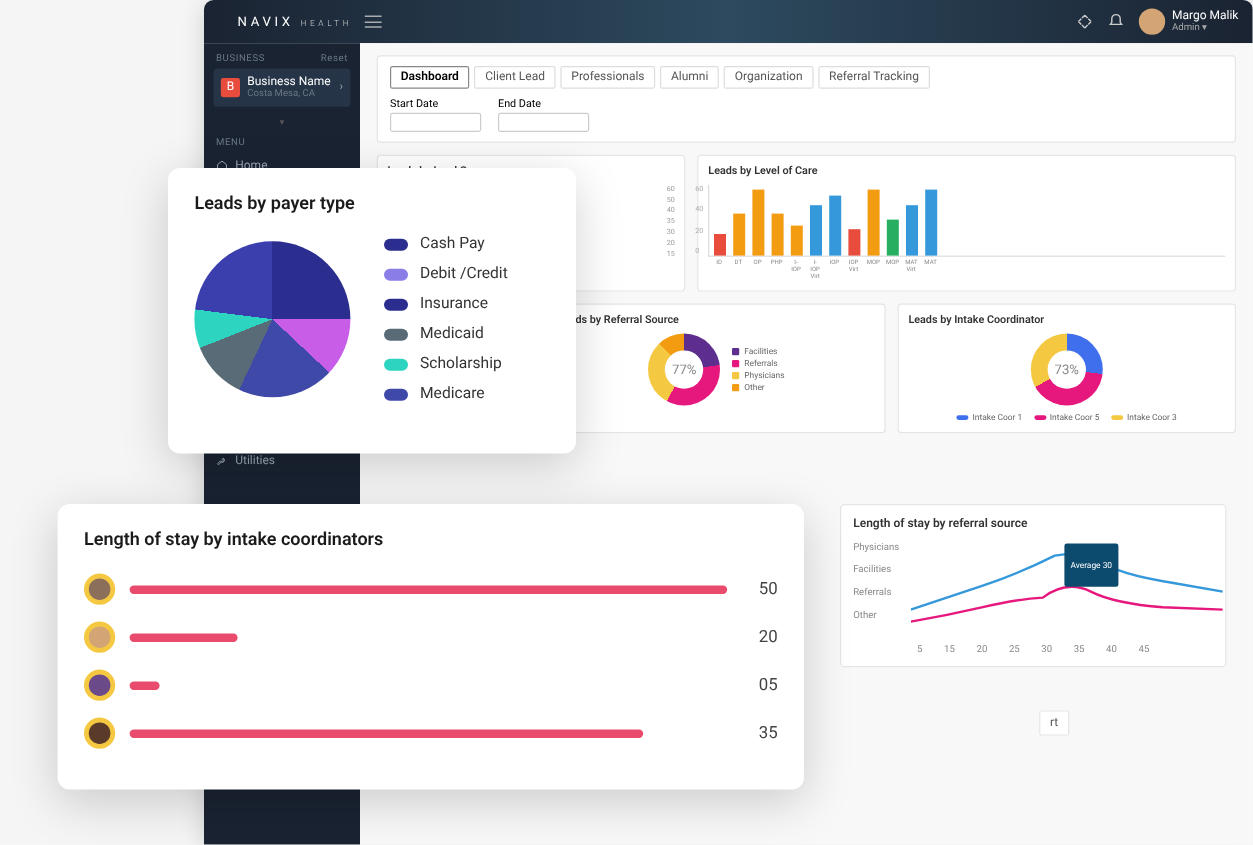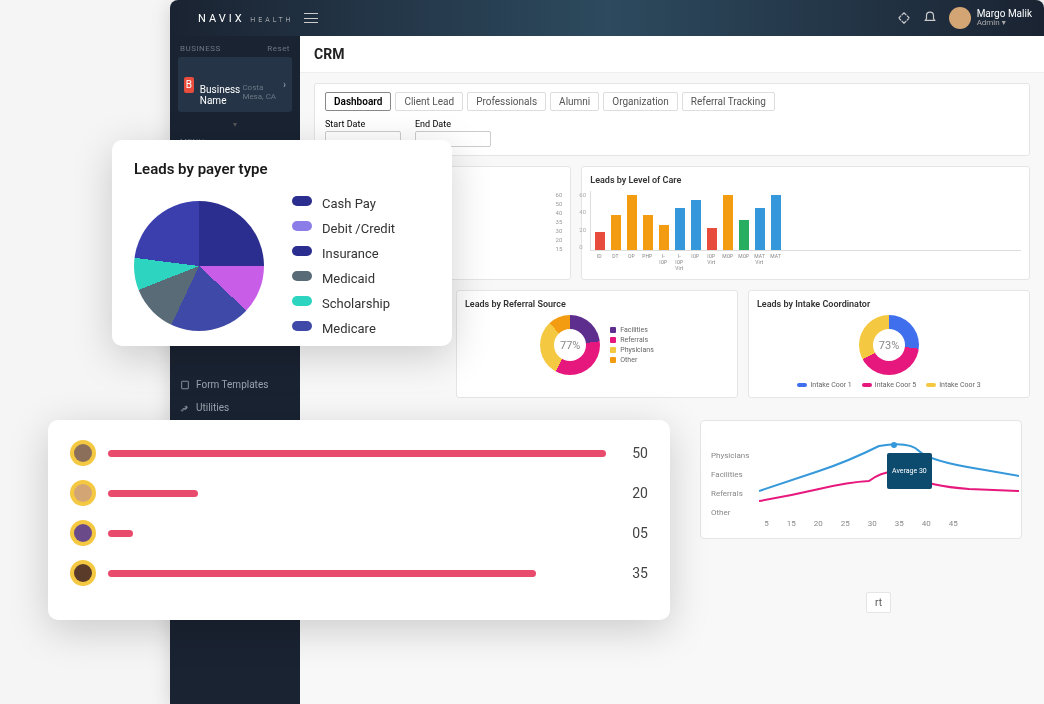--- a/index.html
+++ b/index.html
@@ -16,21 +16,21 @@
 .top-icon { width: 14px; height: 14px; display: inline-block; }
 .userblock { display: flex; align-items: center; gap: 6px; }
 .avatar-sm { width: 22px; height: 22px; border-radius: 50%; background: #d4a574; }
 .user-meta { display: flex; flex-direction: column; line-height: 1.1; }
 .user-meta .r { font-size: 8px; color: #aaa; }
 
 .sidebar { position: absolute; left: 0; top: 36px; bottom: 0; width: 130px; background: #1a2332; color: #9aa5b1; font-size: 10px; }
 .sb-section { padding: 8px 10px 4px; font-size: 8px; color: #6b7785; letter-spacing: .5px; display:flex; justify-content: space-between;}
 .biz-name { margin: 0 8px 8px; padding: 6px; background: #253446; border-radius: 3px; display: flex; align-items: center; gap: 6px; }
 .biz-name .sq { width: 16px; height: 16px; background: #e74c3c; border-radius: 2px; font-size:10px; color:#fff; display:flex; align-items:center; justify-content:center;}
-.biz-name .txt { display: flex; flex-direction: row; line-height: 1.1; margin-top: 21px; }
+.biz-name .txt { display: flex; flex-direction: column; line-height: 1.1; }
 .biz-name .txt .sub { font-size: 8px; color: #6b7785; }
 .biz-name .chev { margin-left: auto; font-size: 10px; }
 .menu-item { padding: 6px 10px; display: flex; align-items: center; gap: 6px; cursor: pointer; }
 .menu-item .mi-icon { width: 10px; height: 10px; display: inline-block; }
 
 .main { position: absolute; left: 130px; top: 36px; right: 0; bottom: 0; background: #f8f8f8; overflow: hidden; }
 .page-title { padding: 10px 14px; font-size: 14px; font-weight: 700; color: #222; background:#fff; border-bottom:1px solid #eee;}
 .content-card { margin: 10px 14px; background: #fff; border: 1px solid #e5e5e5; border-radius: 3px; }
 .tab-row { display: flex; gap: 4px; padding: 8px 10px 4px; font-size: 10px; }
 .tab { padding: 3px 8px; border: 1px solid #ddd; border-radius: 2px; cursor: pointer; color:#555;}
@@ -69,26 +69,26 @@
 .legend-h .sw { width:10px; height:4px; border-radius:2px;}
 
 
 .los-ref { background:#fff; border:1px solid #e5e5e5; border-radius:4px; padding:10px; position:absolute; right:22px; top:420px; width:322px; }
 .los-ref .ytick { display:flex; flex-direction:column; gap:10px; font-size:8px; color:#888; position:absolute; left:10px; top:30px;}
 .los-ref .xtick { display:flex; gap:18px; font-size:8px; color:#888; justify-content:center; margin-top:4px;}
 .los-ref svg { margin-left:48px;}
 .tooltip { position:absolute; background:#0c4a6e; color:#fff; font-size:7px; padding:14px 5px; border-radius:2px; left:186px; top:32px;}
 
 
-.card-payer { position: absolute; left: 112px; top: 140px; width: 340px; background: #fff; border-radius: 10px; padding: 20px 22px 10px; box-shadow: 0 10px 40px rgba(0,0,0,.18); }
+.card-payer { position: absolute; left: 140px; top: 140px; width: 340px; background: #fff; border-radius: 10px; padding: 20px 22px 42px; box-shadow: 0 10px 40px rgba(0,0,0,.18); }
 .card-payer h3 { font-size: 15px; font-weight: 600; color: #1a1a1a; margin-bottom: 18px; }
 .pie-wrap { display: flex; align-items: center; gap: 28px; }
 .pie { width: 130px; height: 130px; border-radius: 50%; }
 .legend { display: flex; flex-direction: column; gap: 10px; font-size: 13px; color: #333; }
-.legend .li { display: flex; gap: 10px; }
+.legend .li { display: flex; align-items: center; gap: 10px; }
 .legend .sw { width: 20px; height: 10px; border-radius: 5px; }
 
 .card-los { position: absolute; left: 48px; top: 420px; width: 622px; background: #fff; border-radius: 10px; padding: 20px 22px; box-shadow: 0 10px 40px rgba(0,0,0,.18); }
 .card-los h3 { font-size: 15px; font-weight: 600; color: #1a1a1a; margin-bottom: 20px; }
 .los-row { display: flex; align-items: center; gap: 12px; margin-bottom: 14px; }
 .los-row .av { width: 26px; height: 26px; border-radius: 50%; background: #f5c842; display:flex; align-items:center; justify-content:center;}
 .los-row .av .inner { width:18px; height:18px; border-radius:50%;}
 .los-row .bar-bg { flex: 1; height: 7px; border-radius: 4px; }
 .los-row .bar-fg { height: 100%; background: #e94b6c; border-radius: 4px; }
 .los-row .val { width: 30px; font-size: 14px; color: #444; text-align: right; }
@@ -160,21 +160,20 @@
     </div>
     <div class="menu-item">
       <span class="mi-icon"><svg viewBox="0 0 24 24" fill="none" stroke="#9aa5b1" stroke-width="2">
             <path d="M14 7a4 4 0 11-5 5l-6 6 2 2 6-6a4 4 0 005-5l-2 2-2-2 2-2z"></path>
           </svg></span>
       <span>Utilities</span>
     </div>
   </div>
 
   <div class="main">
-    <div class="page-title">CRM</div>
     <div class="content-card">
       <div class="tab-row">
         <div class="tab active">Dashboard</div>
         <div class="tab">Client Lead</div>
         <div class="tab">Professionals</div>
         <div class="tab">Alumni</div>
         <div class="tab">Organization</div>
         <div class="tab">Referral Tracking</div>
       </div>
       <div class="date-row">
@@ -315,20 +314,21 @@
             </div>
         </div>
       </div>
     </div>
 
     <div class="report-stub">rt</div>
   </div>
 </div>
 
 <div class="los-ref">
+  <div class="widget-title" style="font-size:10px;">Length of stay by referral source</div>
   <div class="ytick">
     <span>Physicians</span>
     <span>Facilities</span>
     <span>Referrals</span>
     <span>Other</span>
   </div>
   <div class="tooltip">Average 30</div>
   <svg width="260" height="80">
     <path d="M0,60 Q30,50 60,40 T120,15 Q150,10 160,20 T220,38 L260,45" fill="none" stroke="#3498db" stroke-width="2"></path>
     <circle cx="135" cy="14" r="3" fill="#3498db"></circle>
@@ -373,20 +373,21 @@
         </div>
       <div class="li">
           <span class="sw" style="background:#3f4aa8;"></span>
           <span>Medicare</span>
         </div>
     </div>
   </div>
 </div>
 
 <div class="card-los">
+  <h3>Length of stay by intake coordinators</h3>
   <div class="los-row">
     <span class="av">
         <span class="inner" style="background:#8b6f5a;"></span>
       </span>
     <div class="bar-bg">
         <div class="bar-fg" style="width:100%;"></div>
       </div>
     <span class="val">50</span>
   </div>
   <div class="los-row">

